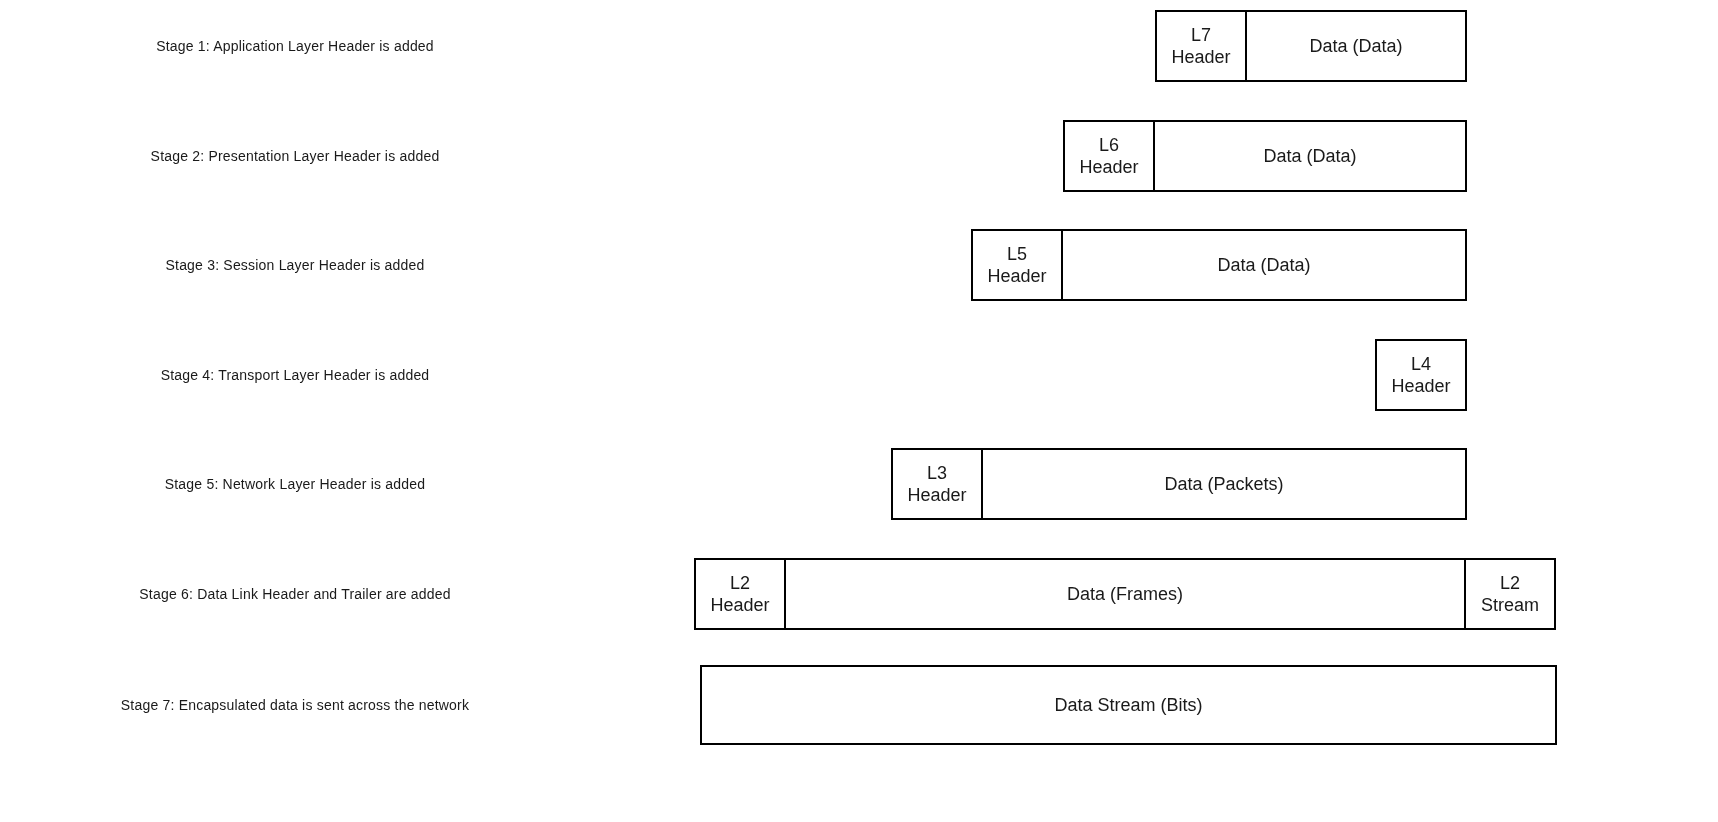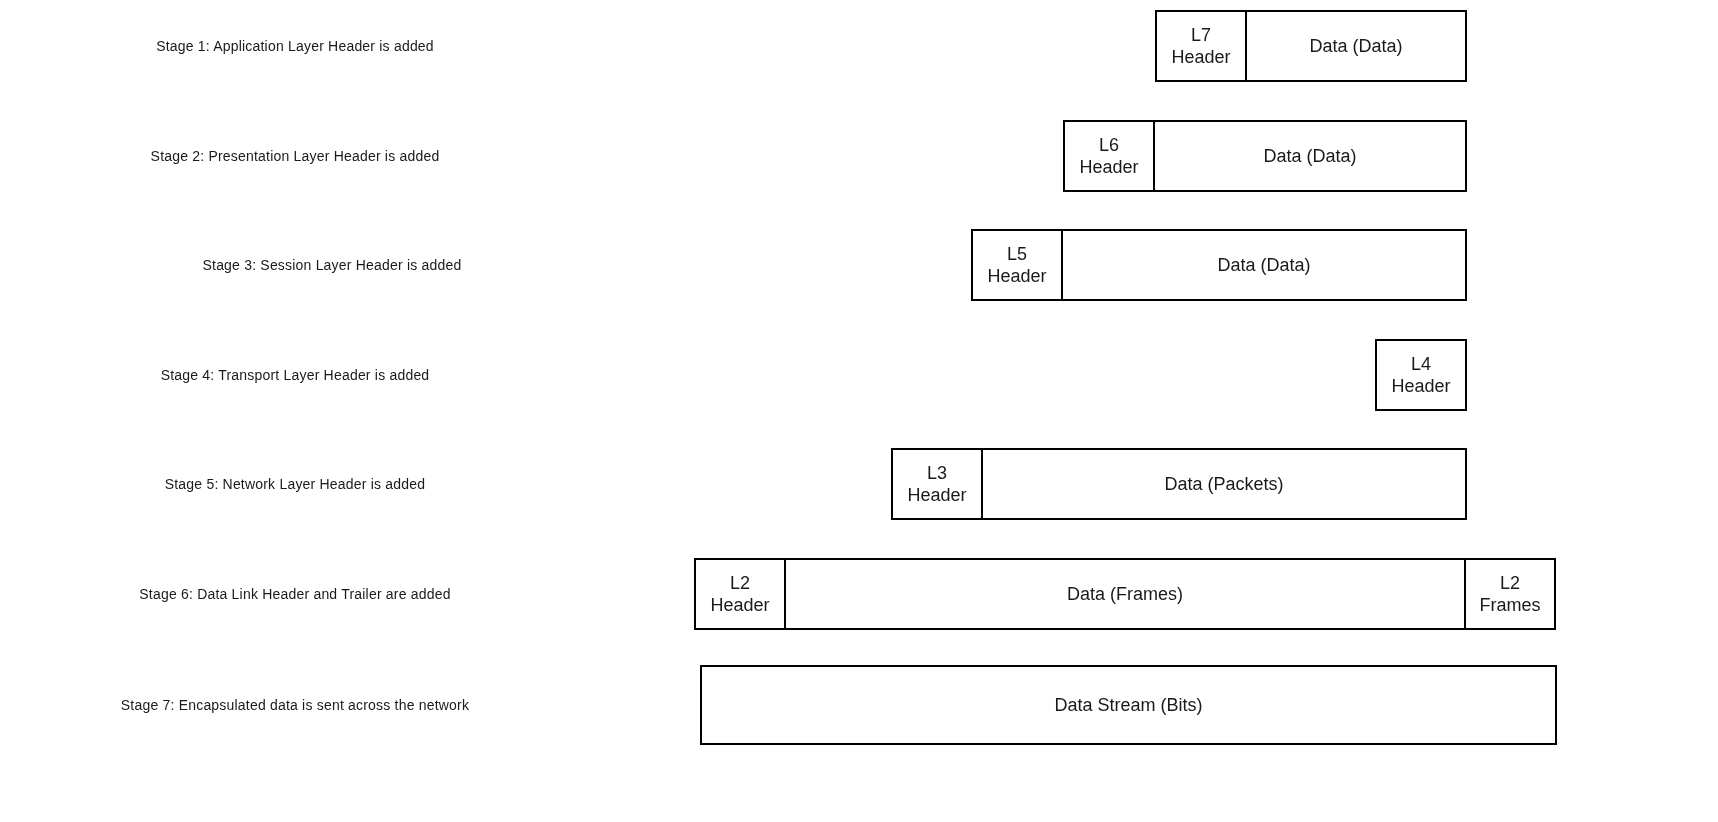--- a/index.html
+++ b/index.html
@@ -81,21 +81,21 @@
   <div class="box-group" style="top:120px; right:251px;">
     <div class="box hdr-box h72">
       <span>L6</span>
       <span>Header</span>
     </div>
     <div class="box data-box h72" style="width:314px;">
       <span>Data (Data)</span>
     </div>
   </div>
 
-  <div class="stage-label h72" style="top:229px;padding-left:37px;">Stage 3: Session Layer Header is added</div>
+  <div class="stage-label h72" style="top:229px;">Stage 3: Session Layer Header is added</div>
   <div class="box-group" style="top:229px; right:251px;">
     <div class="box hdr-box h72">
       <span>L5</span>
       <span>Header</span>
     </div>
     <div class="box data-box h72" style="width:406px;">
       <span>Data (Data)</span>
     </div>
   </div>
 
@@ -122,21 +122,21 @@
   <div class="box-group" style="top:558px; right:162px;">
     <div class="box hdr-box h72">
       <span>L2</span>
       <span>Header</span>
     </div>
     <div class="box data-box h72" style="width:682px;">
       <span>Data (Frames)</span>
     </div>
     <div class="box trailer-box h72">
       <span>L2</span>
-      <span>Frames</span>
+      <span>Stream</span>
     </div>
   </div>
 
   <div class="stage-label h80" style="top:665px;">Stage 7: Encapsulated data is sent across the network</div>
   <div class="box-group" style="top:665px; right:161px;">
     <div class="box h80" style="width:857px;align-items:center;">
       <span>Data Stream (Bits)</span>
     </div>
   </div>
 

